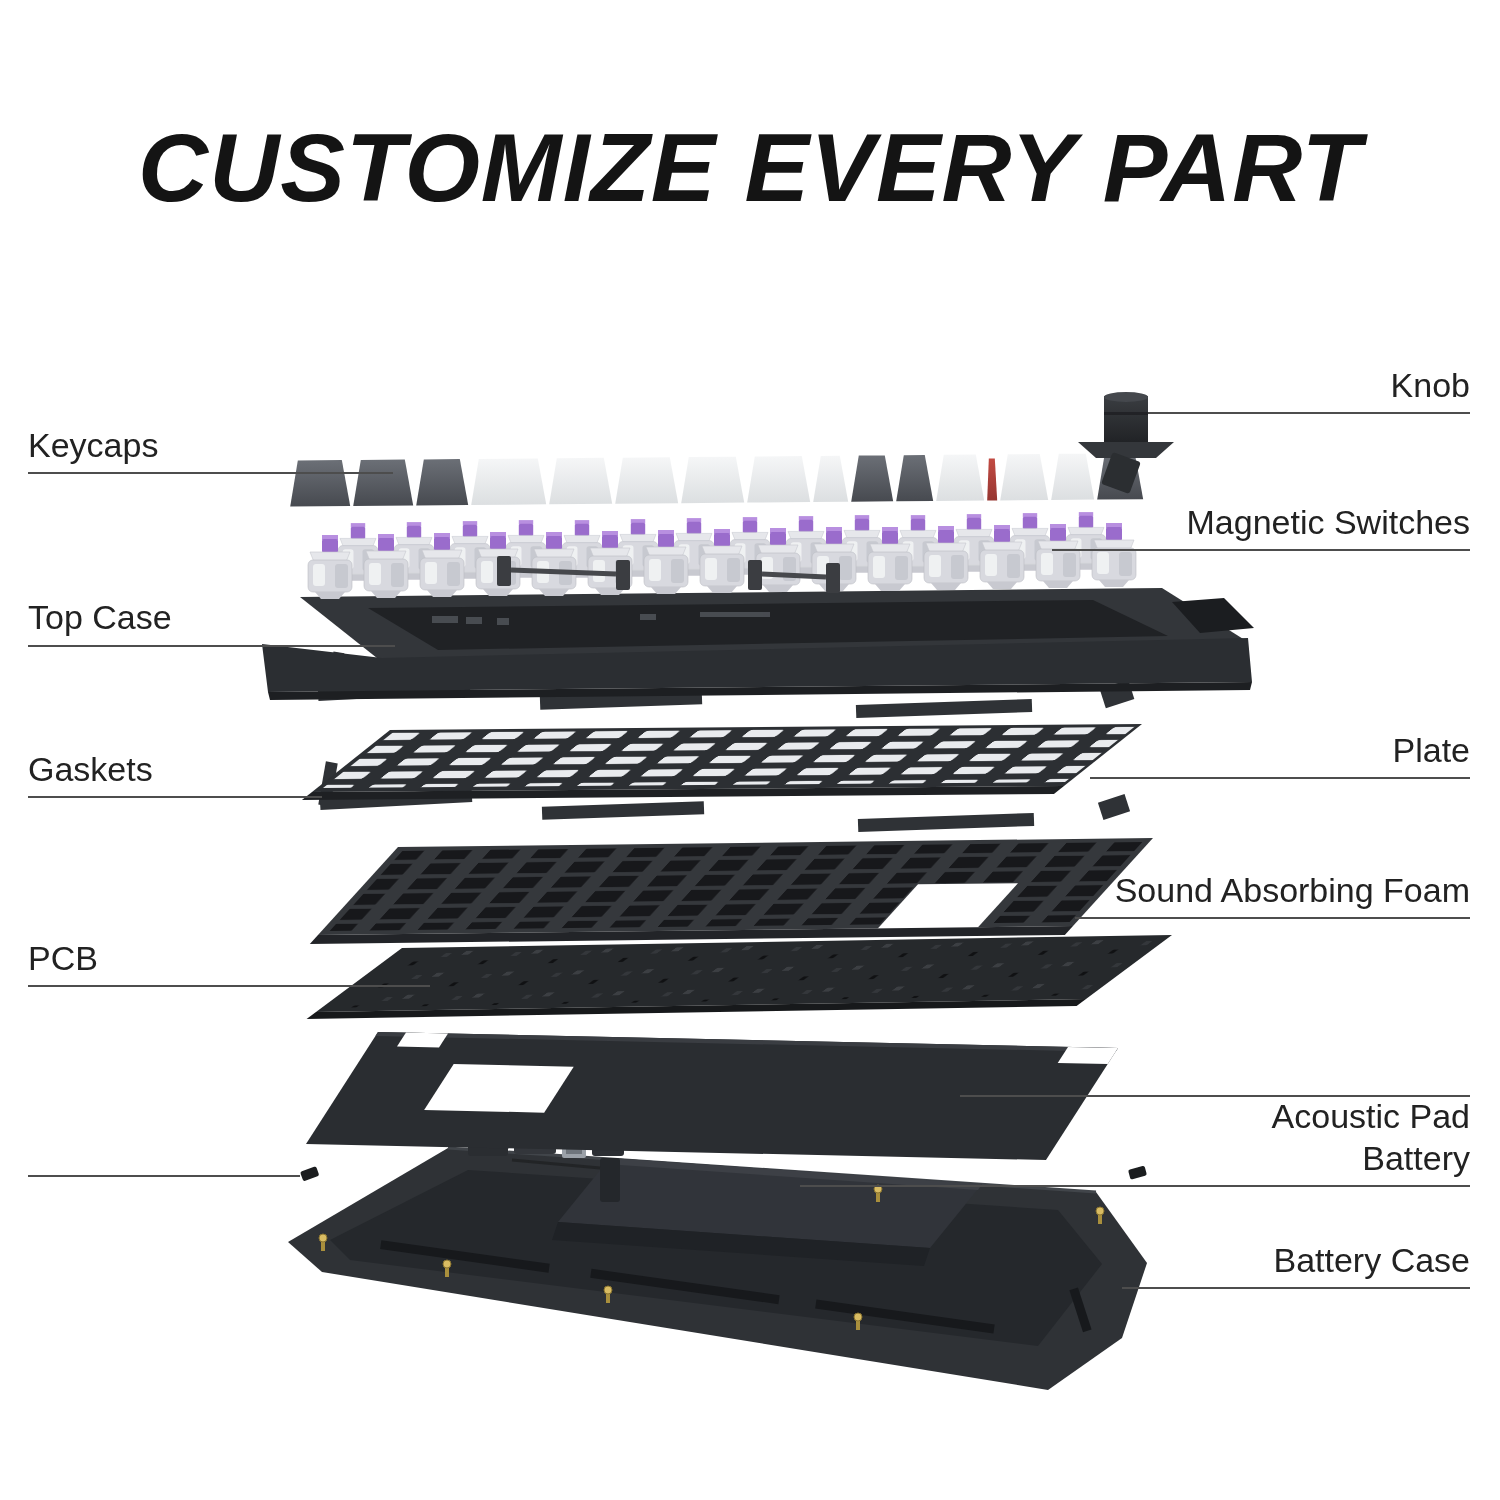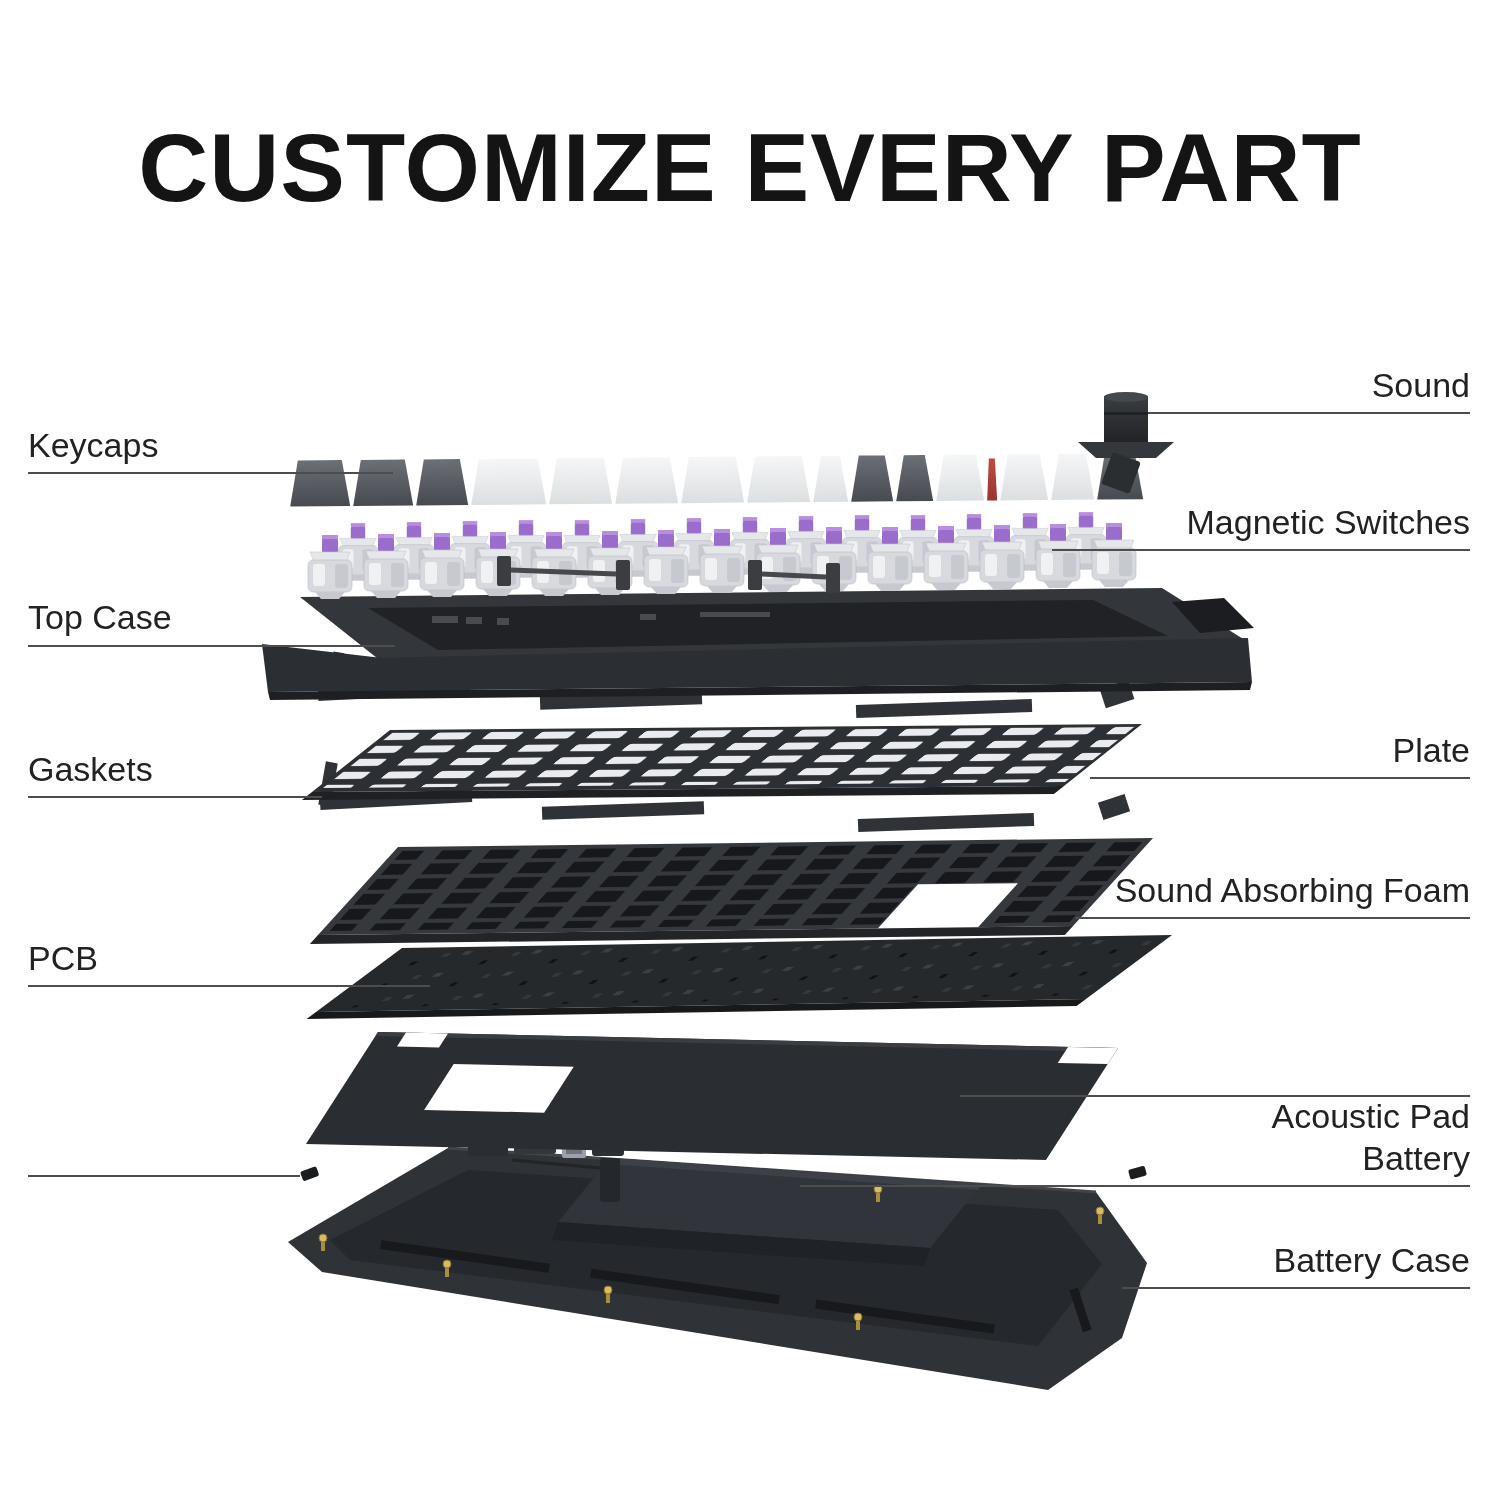--- a/index.html
+++ b/index.html
@@ -1,19 +1,19 @@
 <!DOCTYPE html>
 <html><head>
 <meta charset="utf-8">
 <style>
   html,body{margin:0;padding:0;background:#ffffff;}
   .canvas{position:relative;width:1500px;height:1500px;background:#fff;overflow:hidden;
           font-family:"Liberation Sans",sans-serif;}
   .page-title{position:absolute;top:112px;left:0;width:1500px;text-align:center;
-              font-size:97px;font-weight:700;letter-spacing:1px;color:#141414;white-space:nowrap;}
+              font-size:97px;font-weight:700;letter-spacing:1px;color:#141414;white-space:nowrap;font-style:italic;}
   .art{position:absolute;left:0;top:0;width:1500px;height:1500px;}
   .callout{position:absolute;font-size:34px;color:#222;white-space:nowrap;line-height:1.15;}
   .callout.right{text-align:right;}
   .leader{position:absolute;height:0;border-top:2px solid #4d4d4d;}
   
   #co-keycaps{left:28px;top:426px;}        #ln-keycaps{left:28px;top:472px;width:365px;}
   #co-topcase{left:28px;top:598px;}        #ln-topcase{left:28px;top:645px;width:367px;}
   #co-gaskets{left:28px;top:750px;}        #ln-gaskets{left:28px;top:796px;width:294px;}
   #co-pcb{left:28px;top:939px;}            #ln-pcb{left:28px;top:985px;width:402px;}
   #co-silicone{left:28px;top:1129px;}      #ln-silicone{left:28px;top:1175px;width:272px;}
@@ -258,21 +258,21 @@
   <div class="leader" id="ln-topcase"></div>
 
   <div class="callout left" id="co-gaskets"><span>Gaskets</span></div>
   <div class="leader" id="ln-gaskets"></div>
 
   <div class="callout left" id="co-pcb"><span>PCB</span></div>
   <div class="leader" id="ln-pcb"></div>
 
   <div class="leader" id="ln-silicone"></div>
 
-  <div class="callout right" id="co-knob"><span>Sound</span></div>
+  <div class="callout right" id="co-knob"><span>Knob</span></div>
   <div class="leader" id="ln-knob"></div>
 
   <div class="callout right" id="co-magswitch"><span>Magnetic Switches</span></div>
   <div class="leader" id="ln-magswitch"></div>
 
   <div class="callout right" id="co-plate"><span>Plate</span></div>
   <div class="leader" id="ln-plate"></div>
 
   <div class="callout right" id="co-foam"><span>Sound Absorbing Foam</span></div>
   <div class="leader" id="ln-foam"></div>

